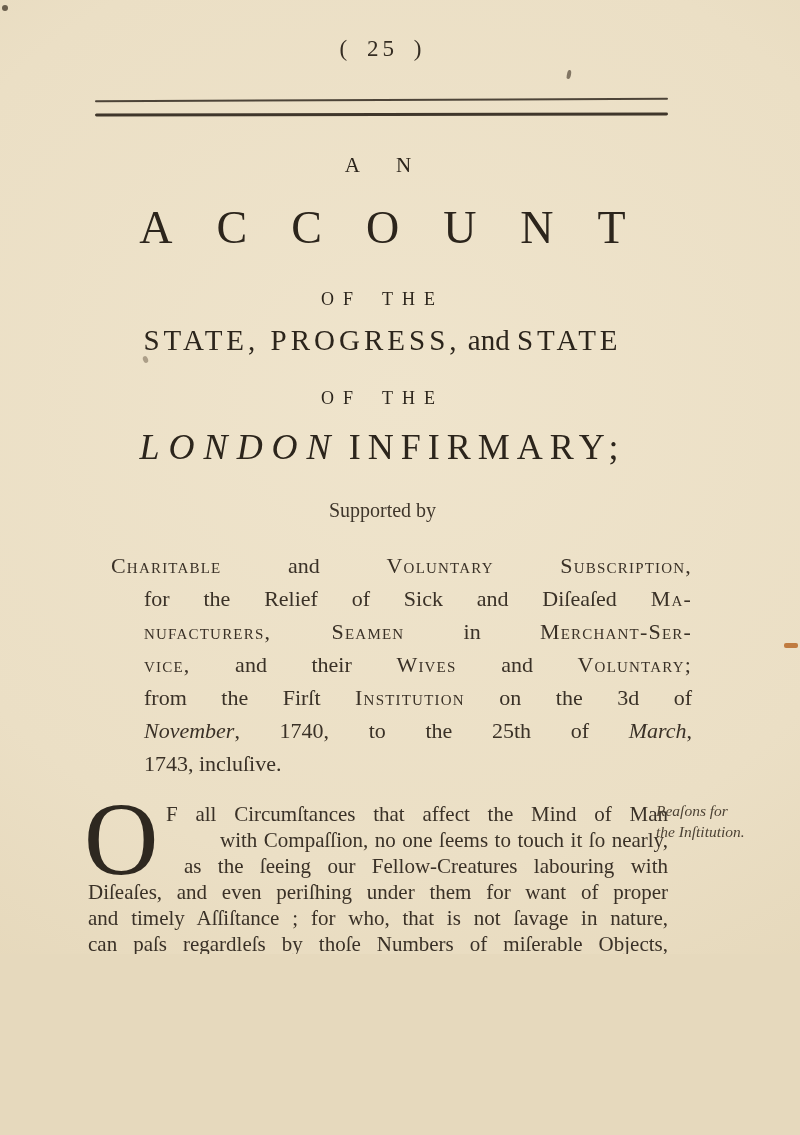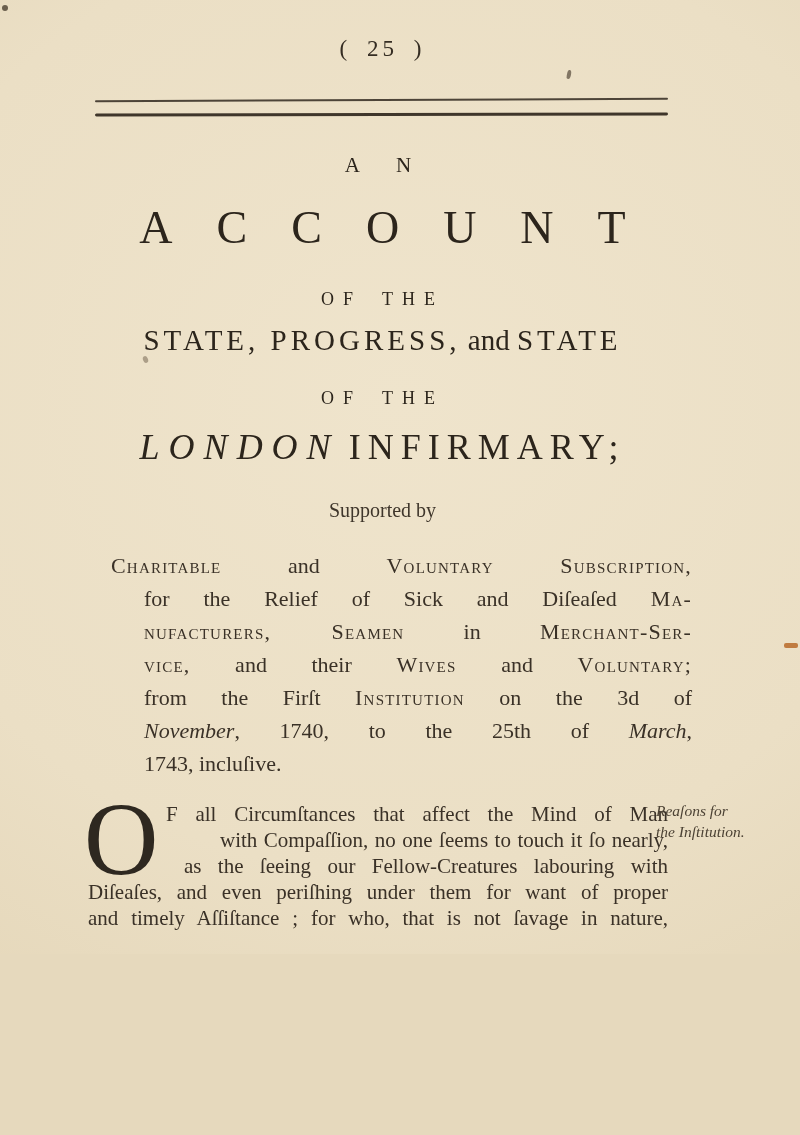--- a/index.html
+++ b/index.html
@@ -98,20 +98,21 @@
     </div>
 
   <div class="abs dropcap">O</div>
 
   <div class="abs paragraph">
       <div class="body-line bl-0">F all Circumſtances that affect the Mind of Man</div>
       <div class="body-line bl-1">with Compaſſion, no one ſeems to touch it ſo nearly,</div>
       <div class="body-line bl-2">as the ſeeing our Fellow-Creatures labouring with</div>
       <div class="body-line bl-3">Diſeaſes, and even periſhing under them for want of proper</div>
       <div class="body-line bl-4">and timely Aſſiſtance ; for who, that is not ſavage in nature,</div>
+      <div class="body-line bl-5">can paſs regardleſs by thoſe Numbers of miſerable Objects,</div>
     </div>
 
   <div class="abs marginnote">
       <div class="note-line">Reaſons for</div>
       <div class="note-line">the Inſtitution.</div>
     </div>
 
   <div class="abs sigline">
     <span class="signature">E</span>
     <span class="catchword">(were</span>

